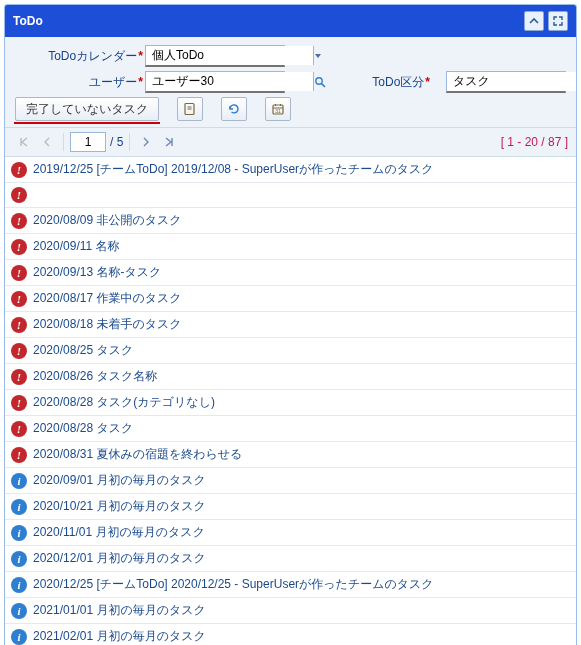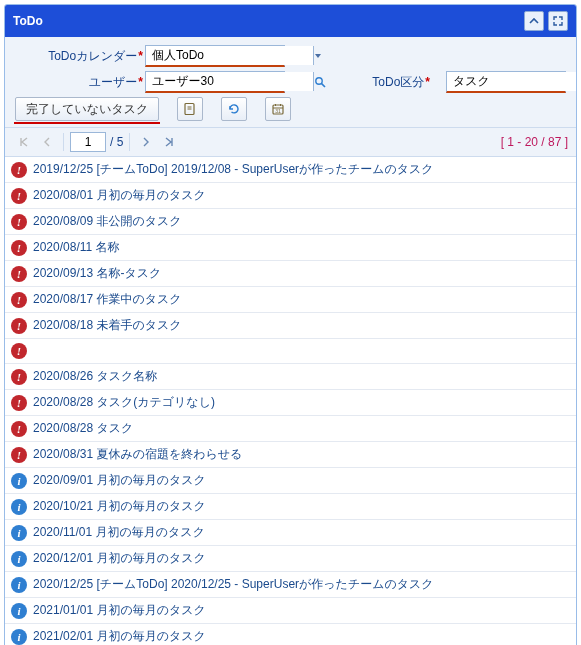--- a/index.html
+++ b/index.html
@@ -72,21 +72,21 @@
   }
   .field .trigger {
     width: 18px;
     border-left: 1px solid #9bb7d9;
     background: #eef3fa;
     display: flex; align-items: center; justify-content: center;
     cursor: pointer;
     color: #4a6fa5;
   }
   .field .trigger svg { display:block; }
-  .field.red-accent { border-bottom: 2px solid #c2410c; }
+  .field.red-accent { border-bottom: 2px solid #737373; }
   .spacer { flex:1; }
   .label-inline {
     color: #15428b;
     padding-right: 16px;
     font-size:12px;
   }
 
   .toolbar {
     display: flex;
     align-items: center;
@@ -282,33 +282,32 @@
       <div class="row">
         <span class="status-icon status-alert">
           <span>!</span>
         </span>
         <span class="row-text">2019/12/25 [チームToDo] 2019/12/08 - SuperUserが作ったチームのタスク</span>
       </div>
       <div class="row">
         <span class="status-icon status-alert">
           <span>!</span>
         </span>
-        <span class="row-text">2020/08/01 月初の毎月のタスク</span>
       </div>
       <div class="row">
         <span class="status-icon status-alert">
           <span>!</span>
         </span>
         <span class="row-text">2020/08/09 非公開のタスク</span>
       </div>
       <div class="row">
         <span class="status-icon status-alert">
           <span>!</span>
         </span>
-        <span class="row-text">2020/08/11 名称</span>
+        <span class="row-text">2020/09/11 名称</span>
       </div>
       <div class="row">
         <span class="status-icon status-alert">
           <span>!</span>
         </span>
         <span class="row-text">2020/09/13 名称-タスク</span>
       </div>
       <div class="row">
         <span class="status-icon status-alert">
           <span>!</span>
@@ -318,20 +317,21 @@
       <div class="row">
         <span class="status-icon status-alert">
           <span>!</span>
         </span>
         <span class="row-text">2020/08/18 未着手のタスク</span>
       </div>
       <div class="row">
         <span class="status-icon status-alert">
           <span>!</span>
         </span>
+        <span class="row-text">2020/08/25 タスク</span>
       </div>
       <div class="row">
         <span class="status-icon status-alert">
           <span>!</span>
         </span>
         <span class="row-text">2020/08/26 タスク名称</span>
       </div>
       <div class="row">
         <span class="status-icon status-alert">
           <span>!</span>

